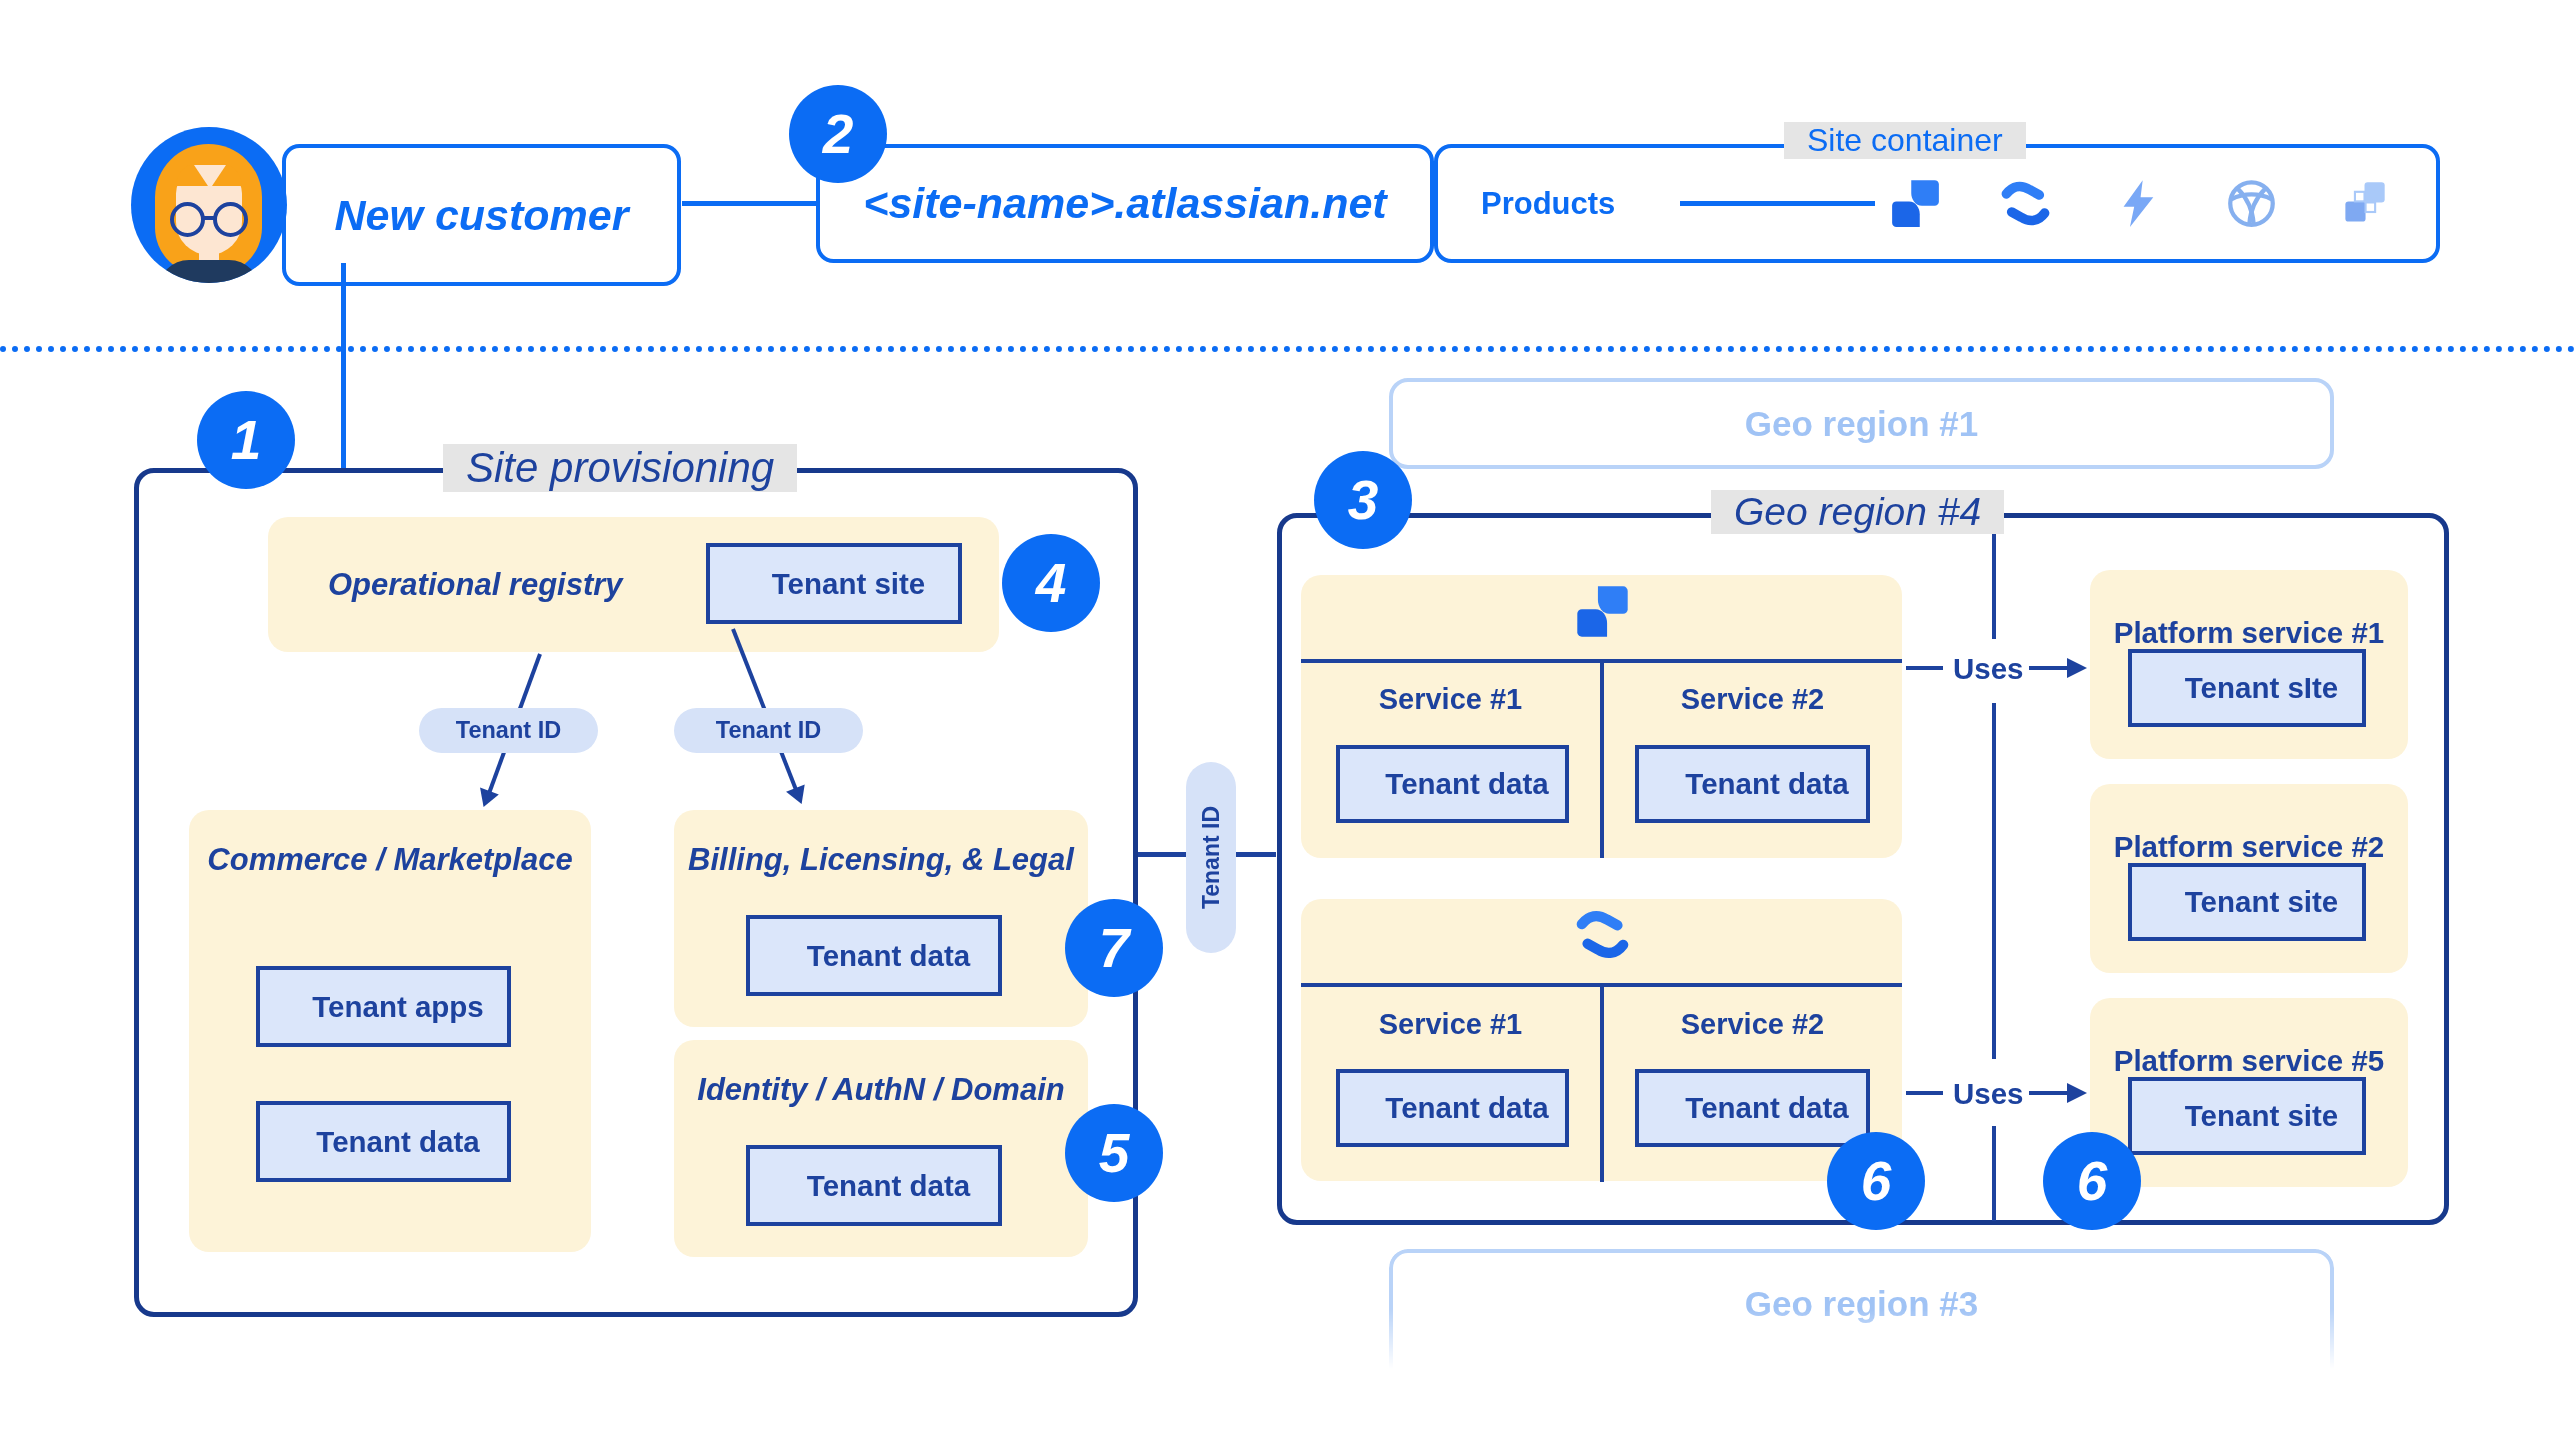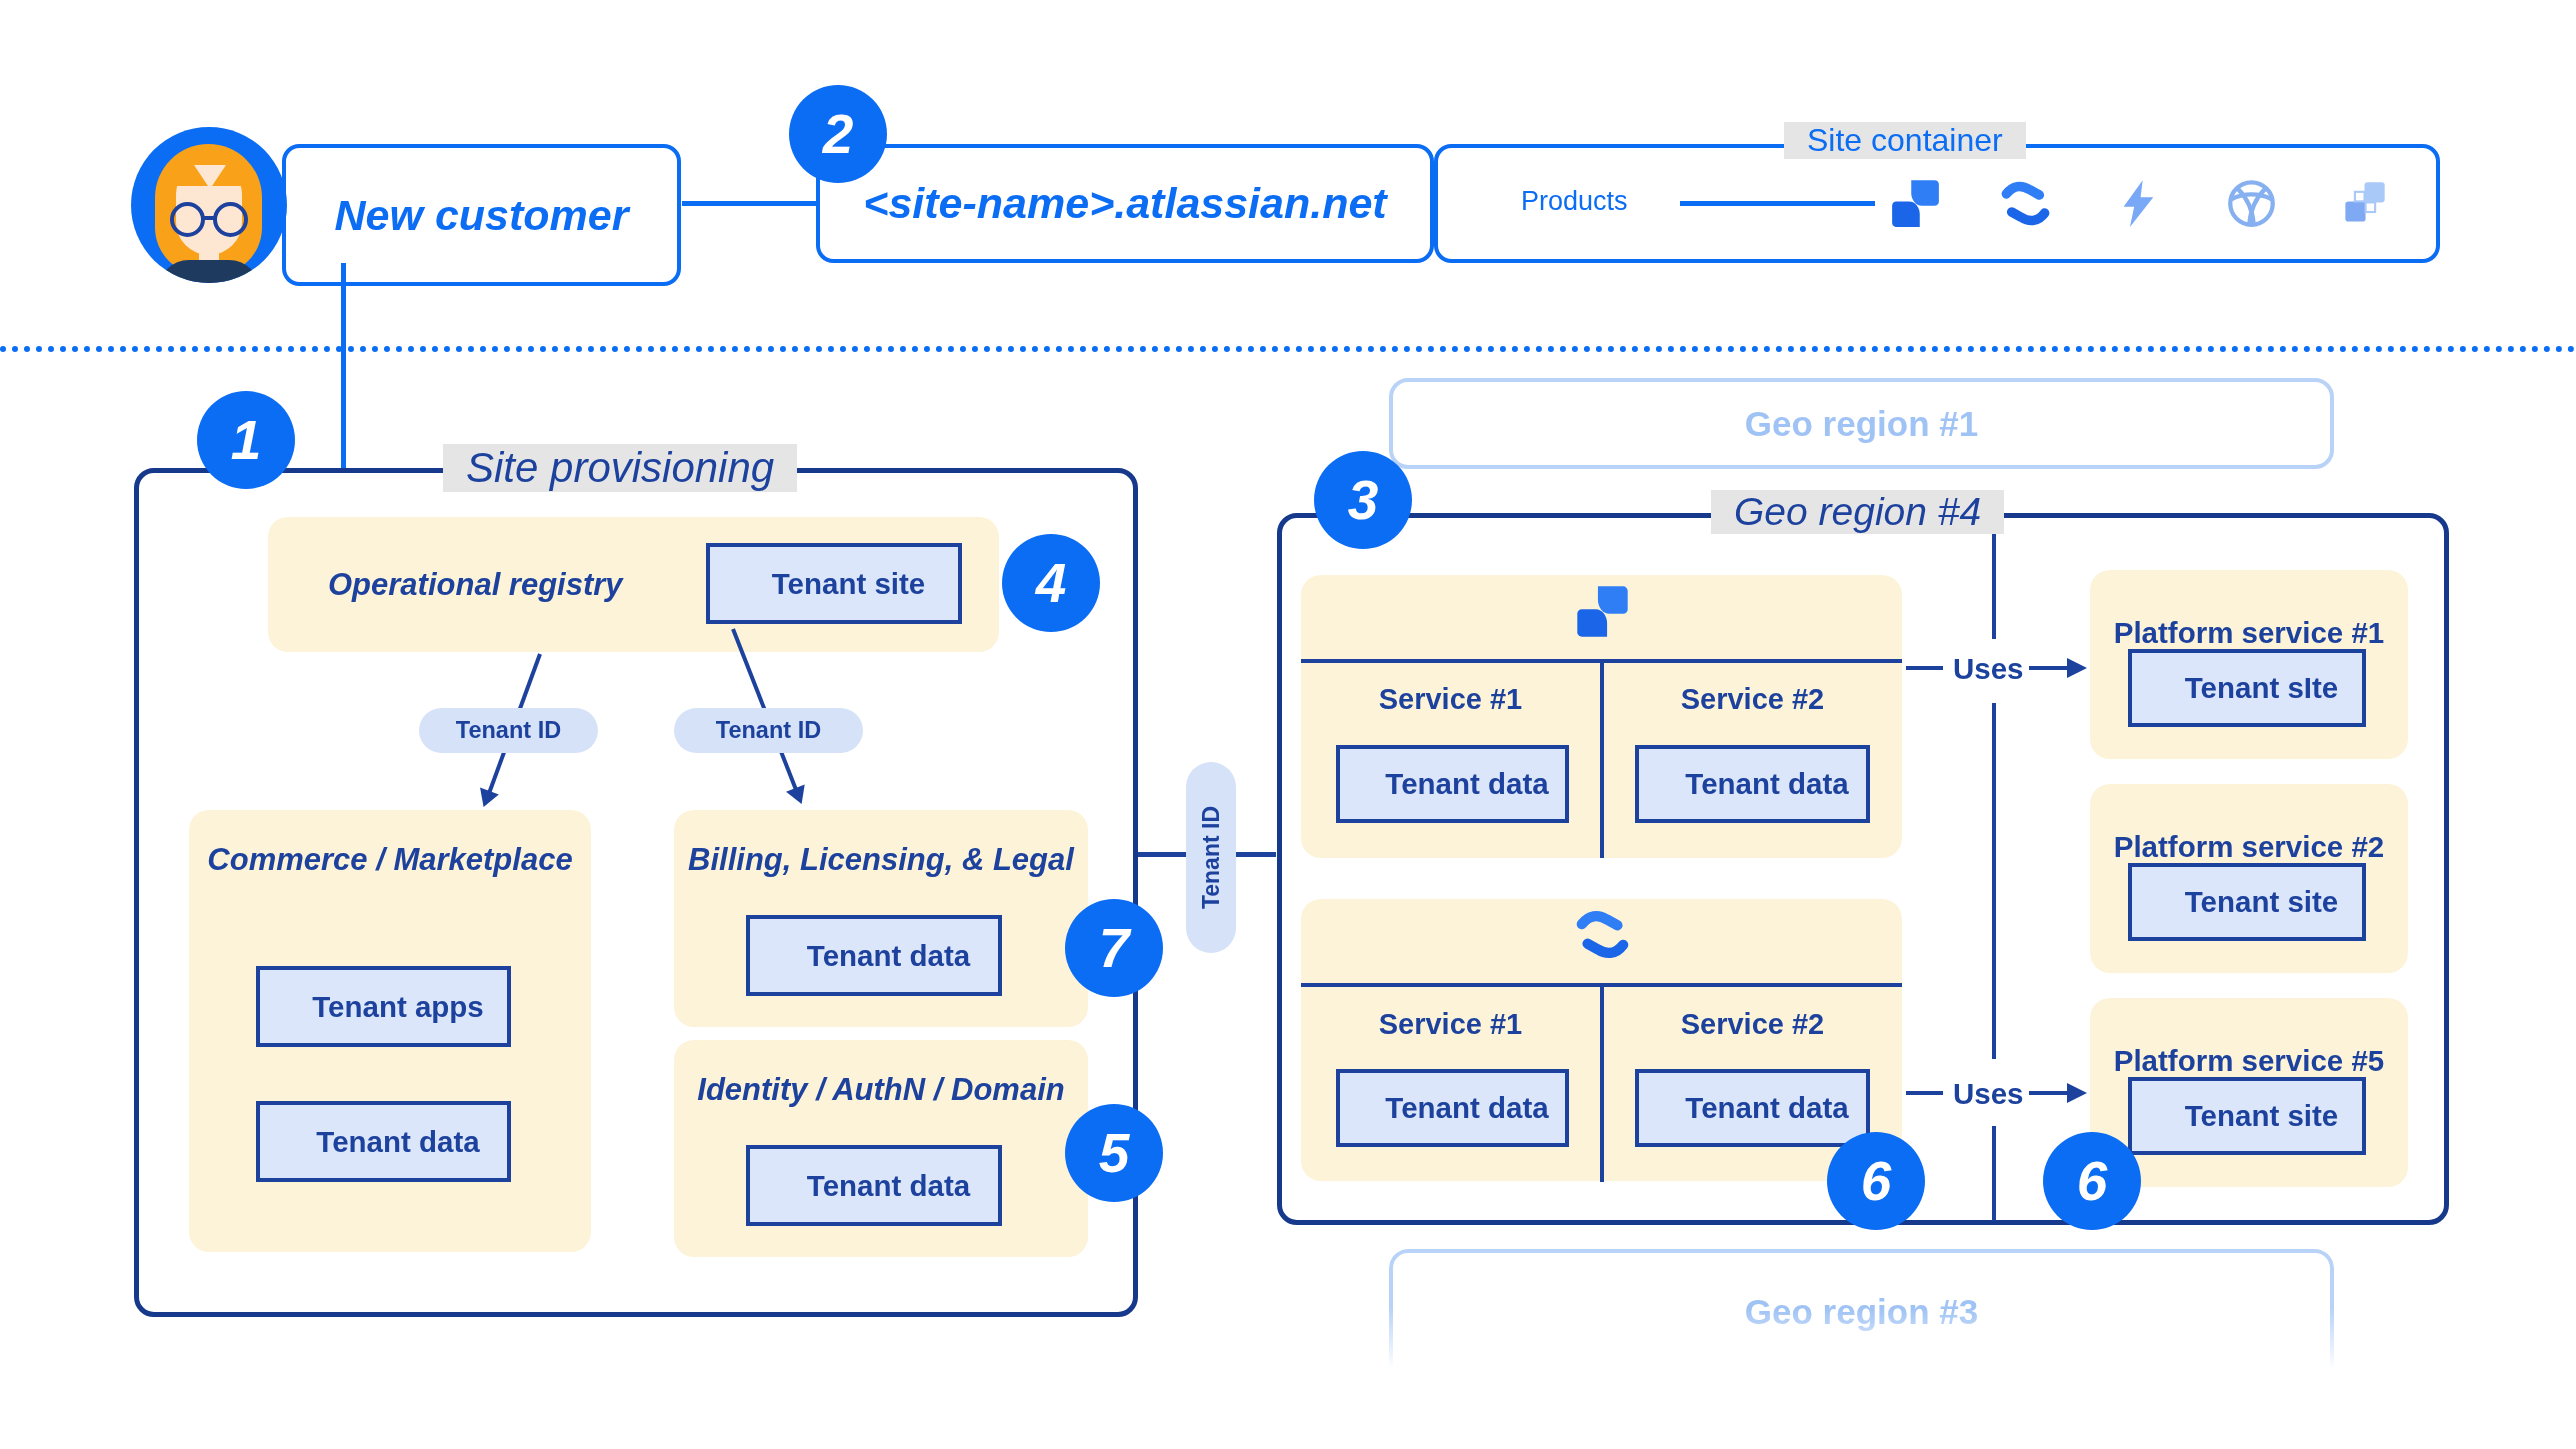--- a/index.html
+++ b/index.html
@@ -98,21 +98,21 @@
     <span>2</span>
   </div>
 
   <div class="topbox" style="left:816px;top:144px;width:618px;height:119px;">
     <span style="color:var(--blue);font-size:43px;font-style:italic;font-weight:bold;">&lt;site-name&gt;.atlassian.net</span>
   </div>
 
   <div class="topbox" style="left:1434px;top:144px;width:1006px;height:119px;"></div>
   <div class="title-on-border" style="left:1784px;top:122px;font-size:32px;font-style:normal;color:var(--blue);">Site container</div>
 
-  <span class="abs" style="left:1521px;top:186px;color:var(--blue);font-size:27px;font-weight:normal;">Products</span>
+  <span class="abs" style="left:1481px;top:186px;color:var(--blue);font-size:31px;font-weight:bold;">Products</span>
   <div class="hline bright" style="left:1680px;top:201px;width:195px;height:4.7px;"></div>
 
   <svg class="abs" style="left:1890px;top:178px;" width="51" height="51" viewBox="0 0 48 48">
     <path d="M20 2h22a4 4 0 0 1 4 4v16a4 4 0 0 1-4 4H30C24 26 20 20 20 14V2z" fill="#2f7ef6"></path>
     <path d="M28 46H6a4 4 0 0 1-4-4V26a4 4 0 0 1 4-4h12c6 0 10 6 10 12v12z" fill="#1b66e8"></path>
   </svg>
   <svg class="abs" style="left:2000px;top:178px;" width="51" height="51" viewBox="0 0 48 48">
     <path d="M6 15c6-8 14-9 22-4l9 5" stroke="#2f7ef6" stroke-width="9" stroke-linecap="round" fill="none"></path>
     <path d="M42 33c-6 8-14 9-22 4l-9-5" stroke="#1b66e8" stroke-width="9" stroke-linecap="round" fill="none"></path>
   </svg>
@@ -274,18 +274,18 @@
     <span>Tenant site</span>
   </div>
 
   <div class="badge" style="left:1827px;top:1132px;">
     <span>6</span>
   </div>
   <div class="badge" style="left:2043px;top:1132px;">
     <span>6</span>
   </div>
 
-  <div class="fadebar fade3" style="left:1389px;top:1249px;width:945px;height:200px;align-items:flex-start;padding-top:39px;">
+  <div class="fadebar fade3" style="left:1389px;top:1249px;width:945px;height:200px;align-items:flex-start;padding-top:31px;">
     <span>Geo region #3</span>
   </div>
 
 </div>
 
 
 </body></html>

